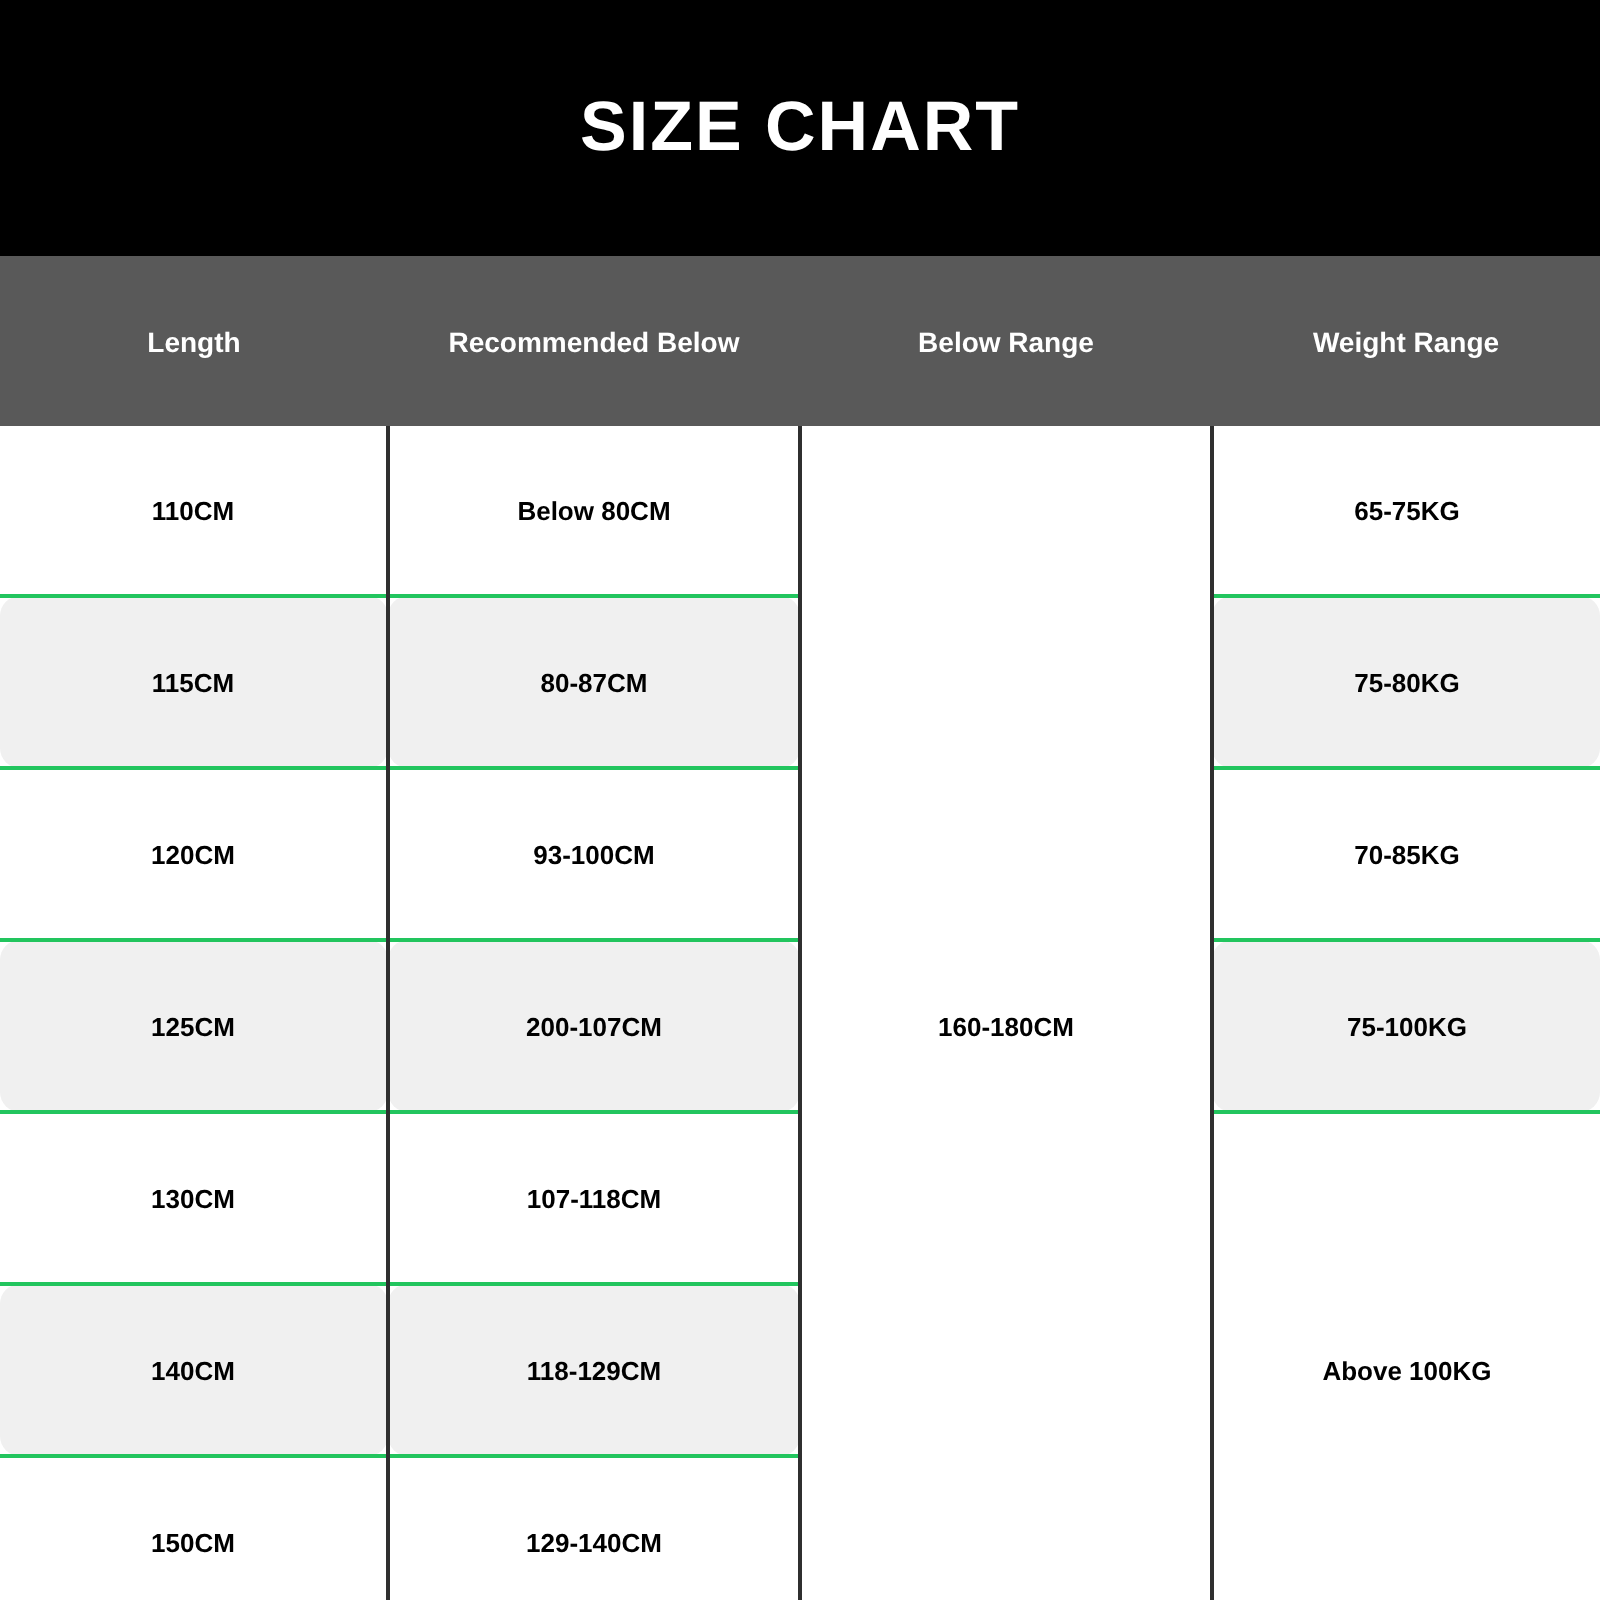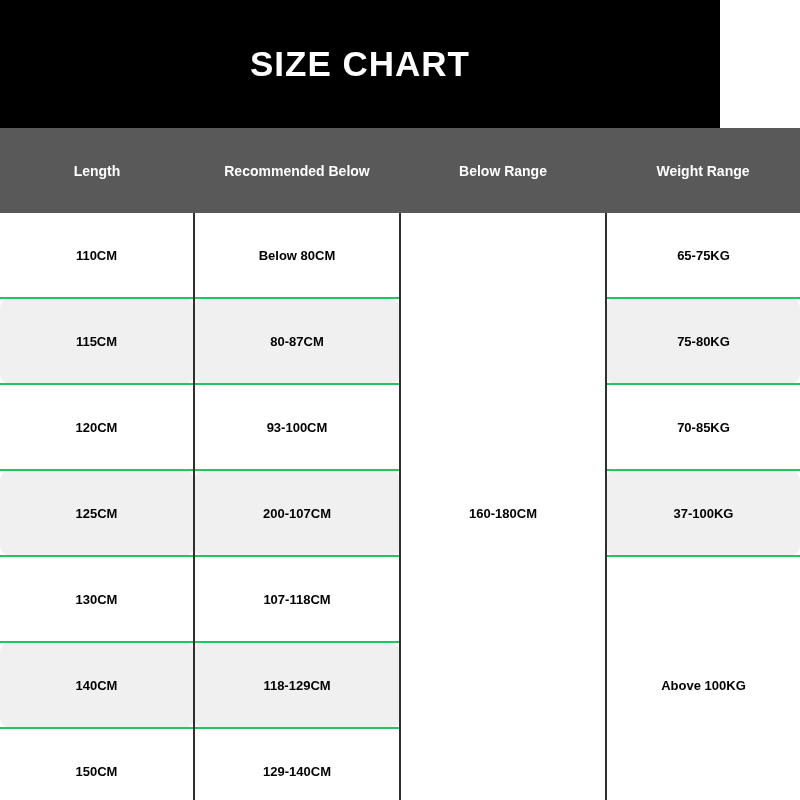--- a/index.html
+++ b/index.html
@@ -8,21 +8,21 @@
     background: #ffffff;
     font-family: "Liberation Sans", sans-serif;
   }
   #page {
     width: 800px;
     height: 800px;
     overflow: hidden;
     background: #ffffff;
   }
   .banner {
-    width: 720px;
+    width: 800px;
     height: 128px;
     background: #000000;
     display: flex;
     align-items: center;
     justify-content: center;
   }
   .banner .title {
     color: #ffffff;
     font-size: 35px;
     font-weight: bold;
@@ -109,21 +109,21 @@
         <td class="data-cell">75-80KG</td>
       </tr>
       <tr class="hline">
         <td class="data-cell vline">120CM</td>
         <td class="data-cell vline">93-100CM</td>
         <td class="data-cell">70-85KG</td>
       </tr>
       <tr class="stripe hline">
         <td class="data-cell vline">125CM</td>
         <td class="data-cell vline">200-107CM</td>
-        <td class="data-cell">37-100KG</td>
+        <td class="data-cell">75-100KG</td>
       </tr>
       <tr class="hline">
         <td class="data-cell vline">130CM</td>
         <td class="data-cell vline">107-118CM</td>
         <td class="merged-cell" rowspan="3">Above 100KG</td>
       </tr>
       <tr class="stripe hline">
         <td class="data-cell vline">140CM</td>
         <td class="data-cell vline">118-129CM</td>
       </tr>

